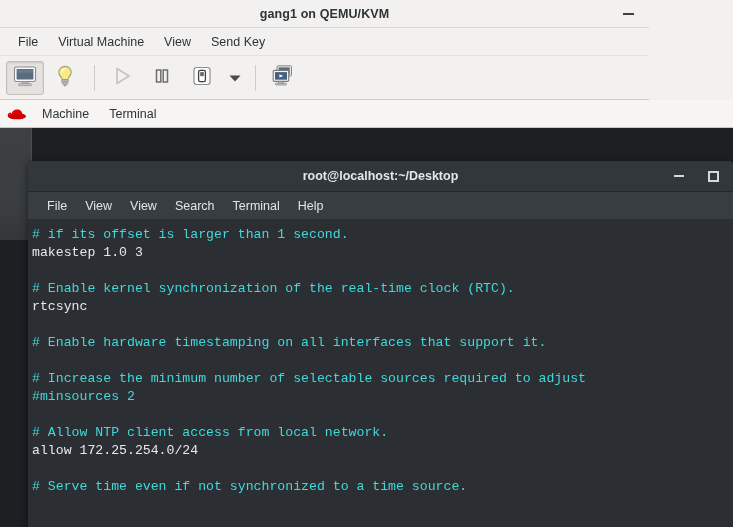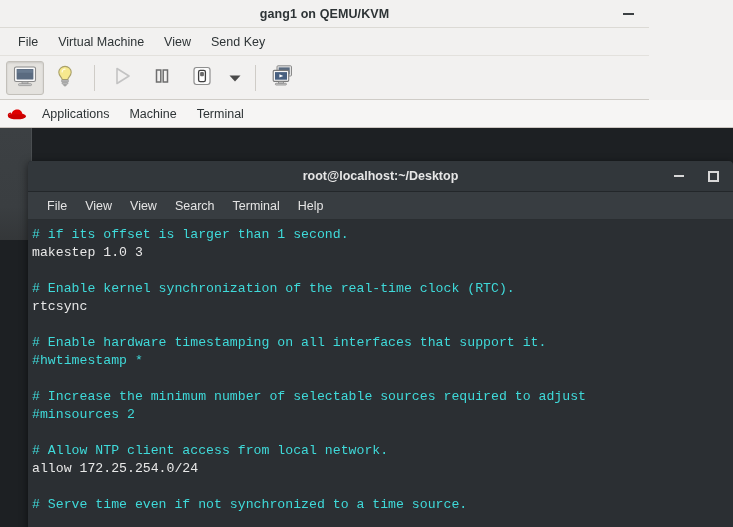--- a/index.html
+++ b/index.html
@@ -293,21 +293,20 @@
 
     <div class="gnome-panel">
       <span class="rh-logo">
         <svg width="22" height="18" viewBox="0 0 22 18">
           <ellipse cx="11" cy="11.2" rx="9" ry="3.1" fill="#cc0000"></ellipse>
           <path d="M5.2 10.4c0-3.2 2.6-5.9 5.9-5.9 3 0 5.3 2.1 5.3 4.9 0 .5-.1 1-.2 1.4-1.4.7-3.4 1.1-5.5 1.1s-4.1-.4-5.5-1.1c0-.1 0-.3 0-.4z" fill="#e00000"></path>
           <path d="M4.4 8.3c-1.2.3-2 .9-2 1.6 0 .4.3.8.8 1.1" fill="none" stroke="#cc0000" stroke-width="1.4" stroke-linecap="round"></path>
           <ellipse cx="11" cy="11.6" rx="8.6" ry="2.3" fill="#cc0000"></ellipse>
         </svg>
       </span>
-      <div class="gp-item">Applications</div>
       <div class="gp-item">Machine</div>
       <div class="gp-item">Terminal</div>
     </div>
 
     <div class="desktop">
       <div class="bg-window"></div>
 
       <div class="term-win">
 
         <div class="term-titlebar">
@@ -333,21 +332,20 @@
 
         <div class="term-body">
           <div id="term-lines">
               <div class="term-line comment"># if its offset is larger than 1 second.</div>
               <div class="term-line">makestep 1.0 3</div>
               <div class="term-line blank"> </div>
               <div class="term-line comment"># Enable kernel synchronization of the real-time clock (RTC).</div>
               <div class="term-line">rtcsync</div>
               <div class="term-line blank"> </div>
               <div class="term-line comment"># Enable hardware timestamping on all interfaces that support it.</div>
-              <div class="term-line comment">#hwtimestamp *</div>
               <div class="term-line blank"> </div>
               <div class="term-line comment"># Increase the minimum number of selectable sources required to adjust</div>
               <div class="term-line comment">#minsources 2</div>
               <div class="term-line blank"> </div>
               <div class="term-line comment"># Allow NTP client access from local network.</div>
               <div class="term-line">allow 172.25.254.0/24</div>
               <div class="term-line blank"> </div>
               <div class="term-line comment"># Serve time even if not synchronized to a time source.</div>
             </div>
 

